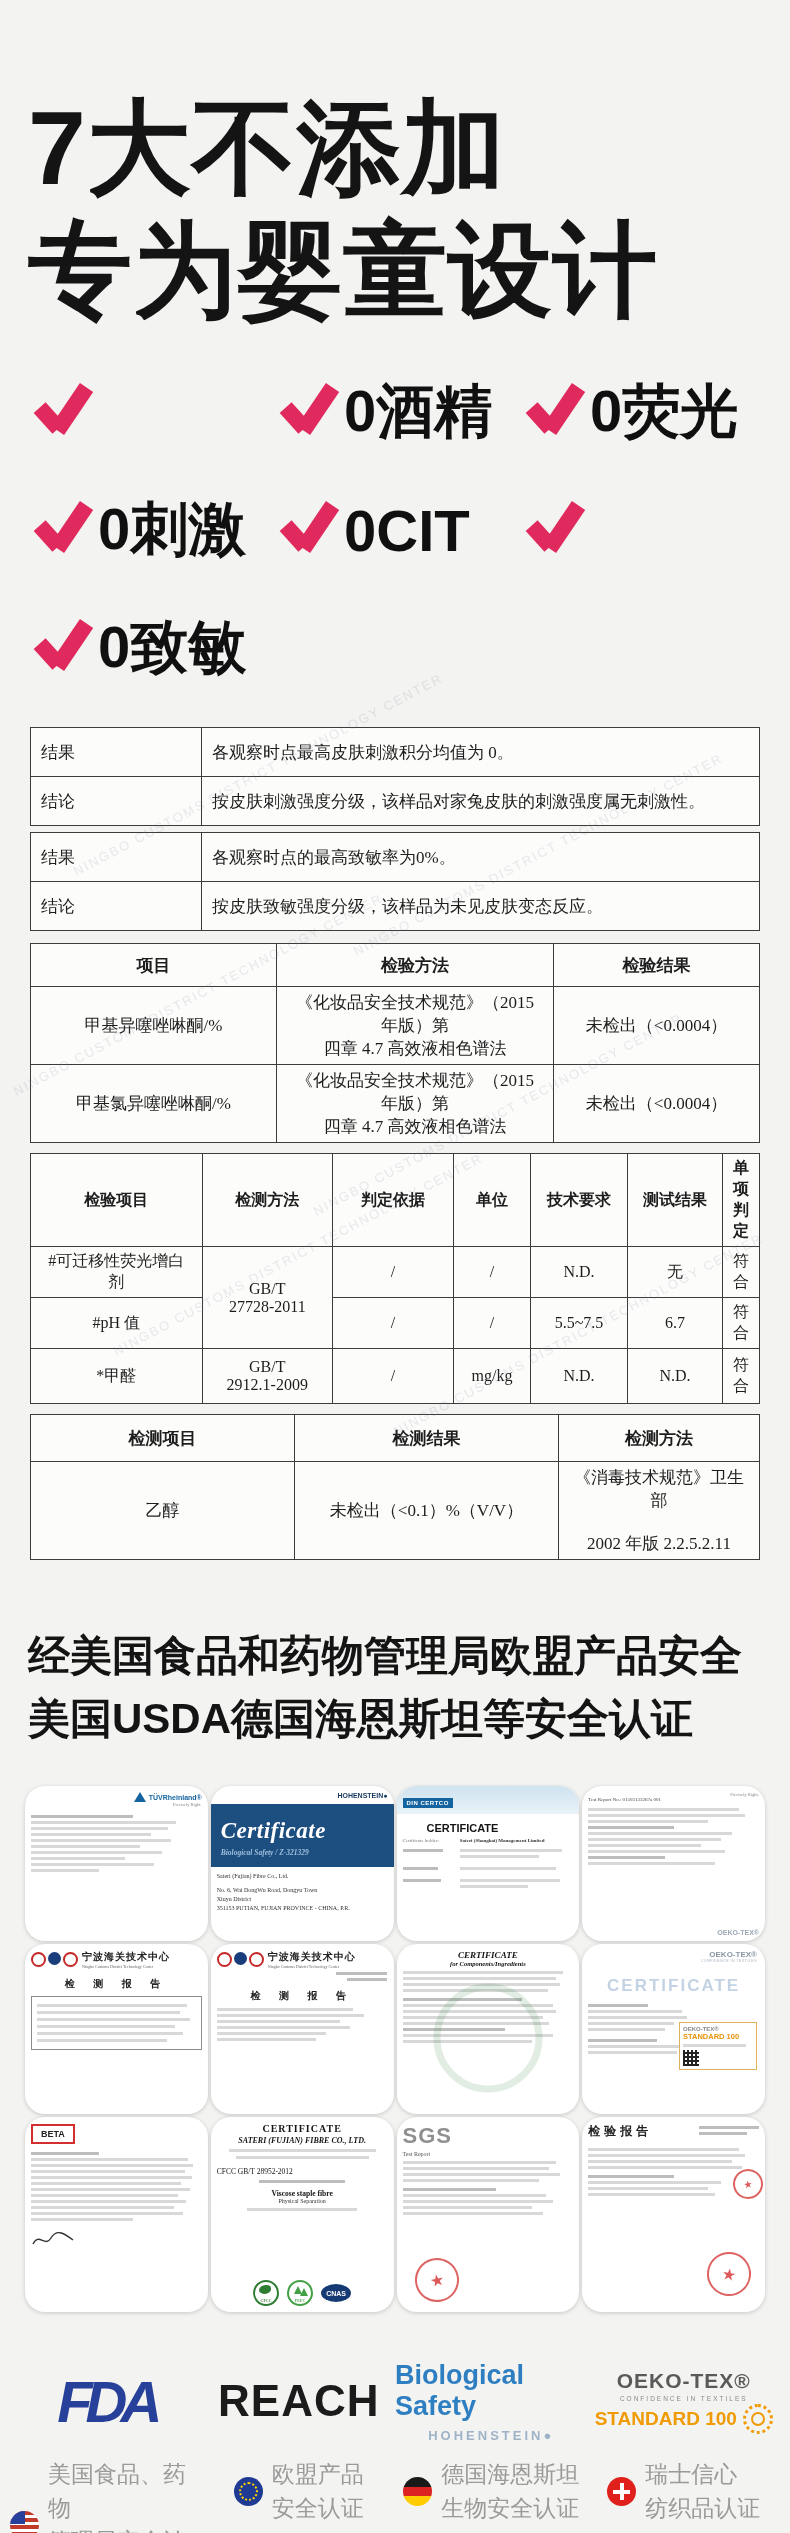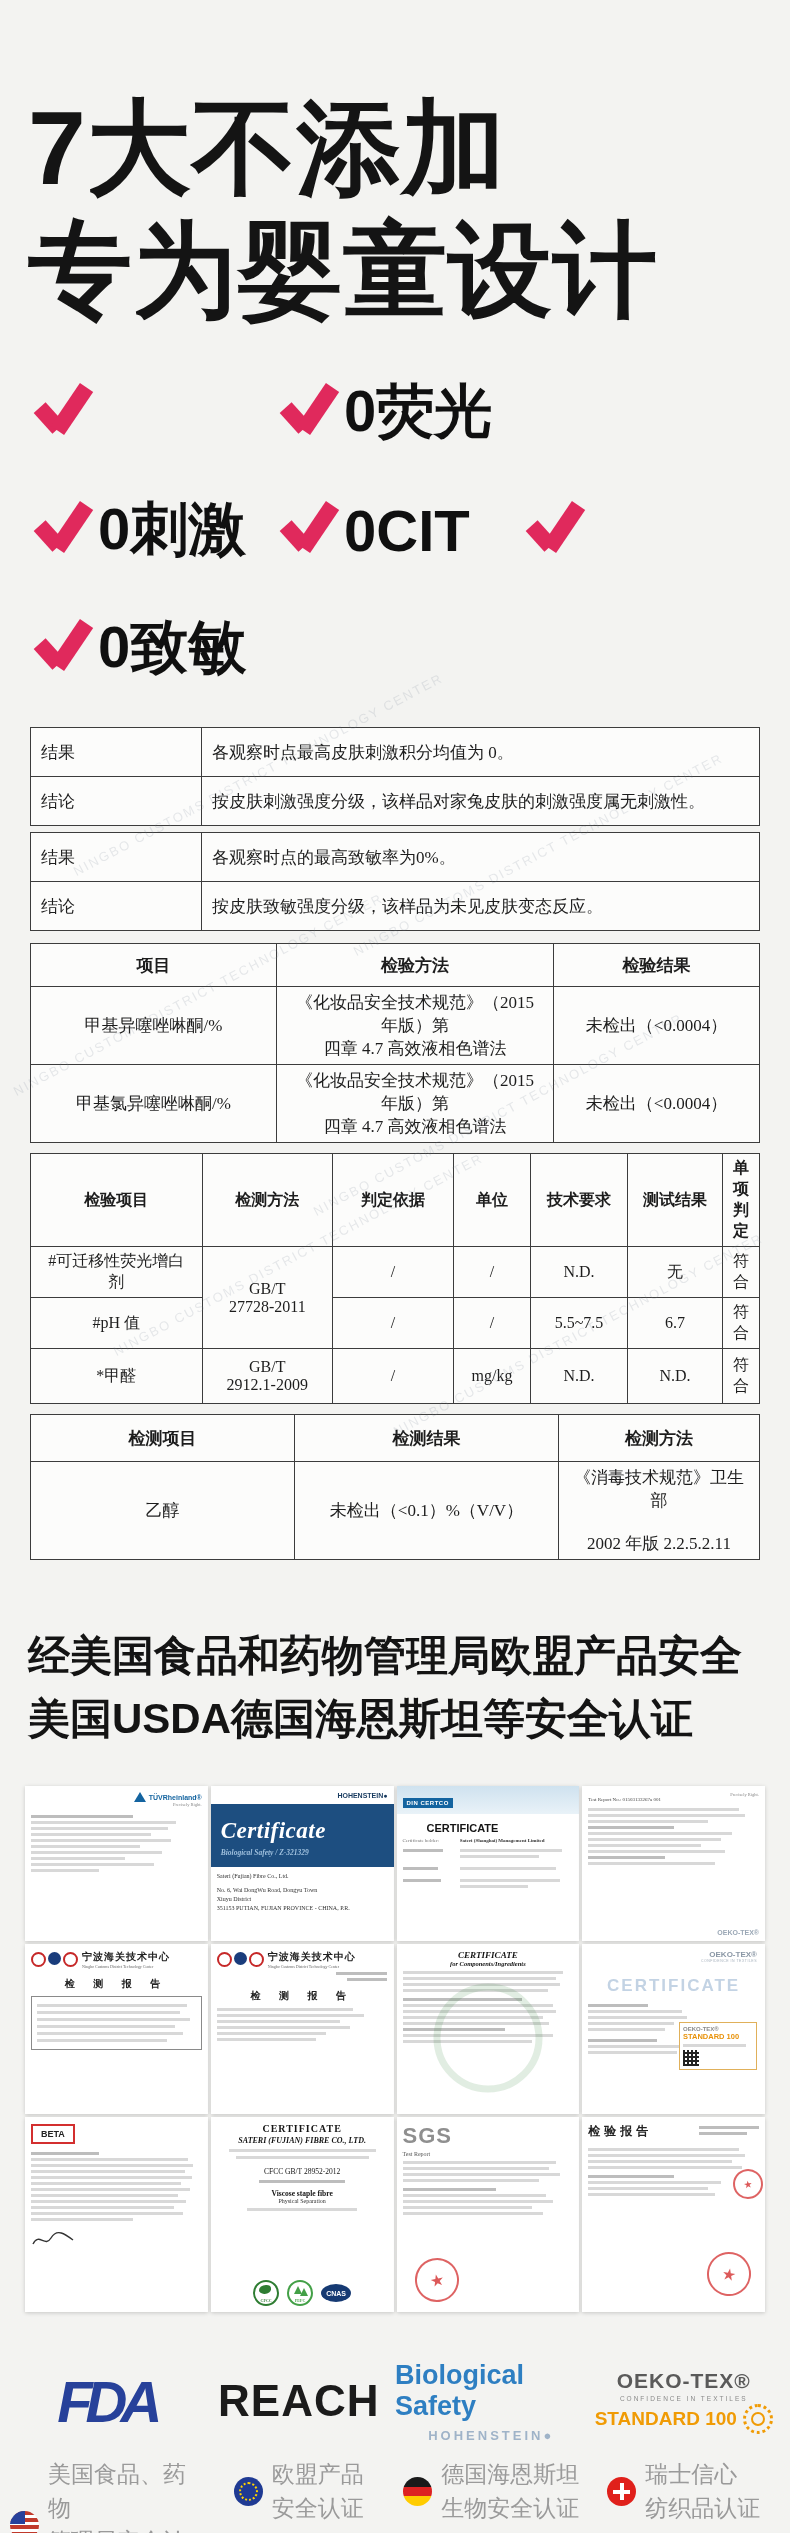--- a/index.html
+++ b/index.html
@@ -28,21 +28,21 @@
   .rh46 td{height:40px;}
   .c{text-align:center;}
   .pre{white-space:pre-line;}
   .gap6{height:6px;} .gap12{height:12px;} .gap10{height:10px;}
   
   .cert-heading{margin:64px 28px 0 28px;font-size:42px;font-weight:700;line-height:1.5;color:#141414;}
   
   .collage{margin:36px 25px 0 25px;width:740px;display:grid;grid-template-columns:repeat(4,1fr);
            grid-template-rows:155px 170px 195px;gap:3px;}
   .cert-card{background:#fff;box-shadow:0 1px 4px rgba(0,0,0,.18);position:relative;overflow:hidden;
-             padding:6px;font-family:"Liberation Serif",serif;}
+             padding:6px;font-family:"Liberation Serif",serif;border-radius:20px;}
   .bar{height:3px;background:#d8d8d8;margin:3px 0;}
   .bar.d{background:#bdbdbd;}
   .tinylbl{font-size:5px;color:#777;}
   .tuv-head{display:flex;justify-content:flex-end;align-items:center;gap:3px;}
   .tuv-tri{width:0;height:0;border-left:6px solid transparent;border-right:6px solid transparent;
            border-bottom:10px solid #1464a0;}
   .tuv-name{font-size:7px;font-weight:bold;color:#1464a0;font-family:"Liberation Sans",sans-serif;}
   .tuv-tag{font-size:4.5px;color:#888;}
   .hoh-brand{font-size:7px;font-weight:bold;color:#16395e;text-align:right;
              font-family:"Liberation Sans",sans-serif;}
@@ -82,21 +82,21 @@
            padding:3px;font-family:"Liberation Sans",sans-serif;}
   .std-l1{font-size:6px;color:#8a8a8a;font-weight:bold;}
   .std-l2{font-size:7.5px;color:#e8920a;font-weight:bold;}
   .qr{width:16px;height:16px;margin-top:3px;
       background-image:repeating-linear-gradient(0deg,#222 0 2px,transparent 2px 4px),
                        repeating-linear-gradient(90deg,#222 0 2px,#fff 2px 4px);}
   .beta-box{display:inline-block;border:2px solid #d32f2f;padding:3px 8px;font-size:9px;font-weight:bold;
             color:#222;font-family:"Liberation Sans",sans-serif;}
   .sat-title{font-size:10px;font-weight:bold;text-align:center;letter-spacing:1px;}
   .sat-holder{font-size:8px;font-weight:bold;font-style:italic;text-align:center;margin:2px 0;}
-  .sat-std{font-size:7.5px;text-align:center;margin:8px 0 2px 0;}
+  .sat-std{font-size:7.5px;text-align:left;margin:8px 0 2px 0;}
   .sat-prod{font-size:7.5px;font-weight:bold;text-align:center;margin-top:6px;}
   .sat-scope{font-size:6px;text-align:center;color:#333;}
   .sat-logos{position:absolute;bottom:6px;left:0;right:0;display:flex;justify-content:center;gap:8px;align-items:center;}
   .lg-cfcc{width:22px;height:22px;border-radius:50%;border:2px solid #2e7d32;position:relative;}
   .lg-cfcc::after{content:"";position:absolute;left:4px;top:3px;width:12px;height:9px;background:#2e7d32;
                   border-radius:60% 40% 55% 45%;}
   .lg-cfcc span{position:absolute;bottom:1px;left:0;right:0;text-align:center;font-size:4px;color:#2e7d32;font-weight:bold;}
   .lg-pefc{width:22px;height:22px;border-radius:50%;border:2px solid #43a047;position:relative;}
   .lg-pefc i{position:absolute;left:5px;top:4px;width:0;height:0;border-left:4px solid transparent;
              border-right:4px solid transparent;border-bottom:8px solid #43a047;}
@@ -150,20 +150,27 @@
           <span class="chk">
             <i class="s1"></i>
             <i class="s2"></i>
           </span>
         </div>
       <div class="claim">
           <span class="chk">
             <i class="s1"></i>
             <i class="s2"></i>
           </span>
+          <span>0酒精</span>
+        </div>
+      <div class="claim">
+          <span class="chk">
+            <i class="s1"></i>
+            <i class="s2"></i>
+          </span>
           <span>0荧光</span>
         </div>
     </div>
     <div class="claim-row">
       <div class="claim">
           <span class="chk">
             <i class="s1"></i>
             <i class="s2"></i>
           </span>
           <span>0刺激</span>

